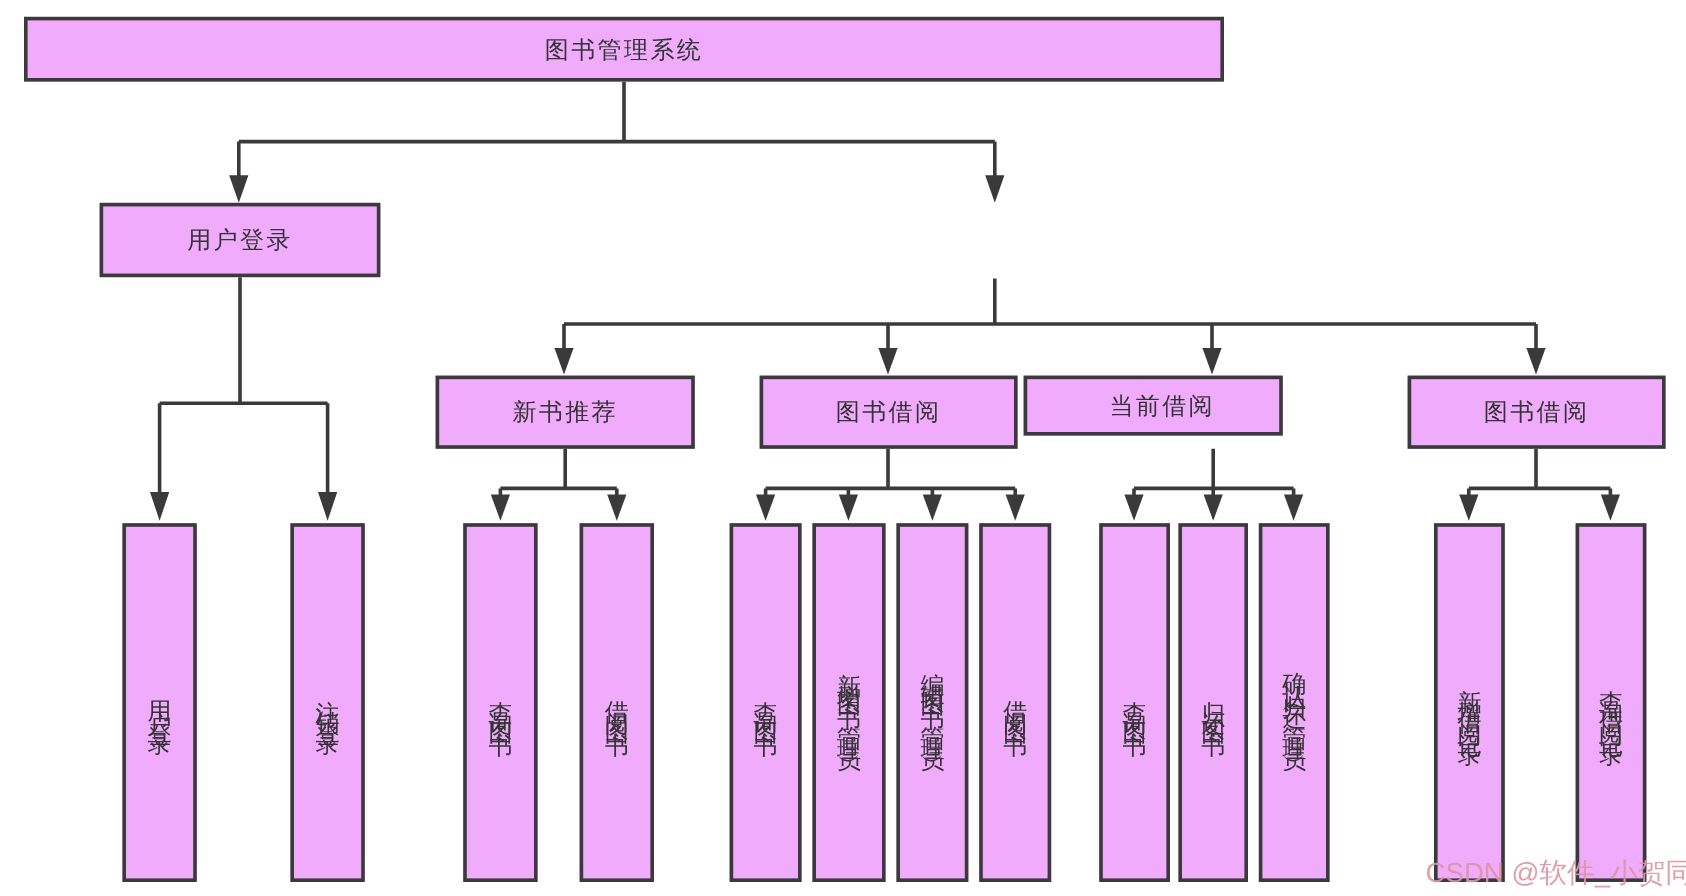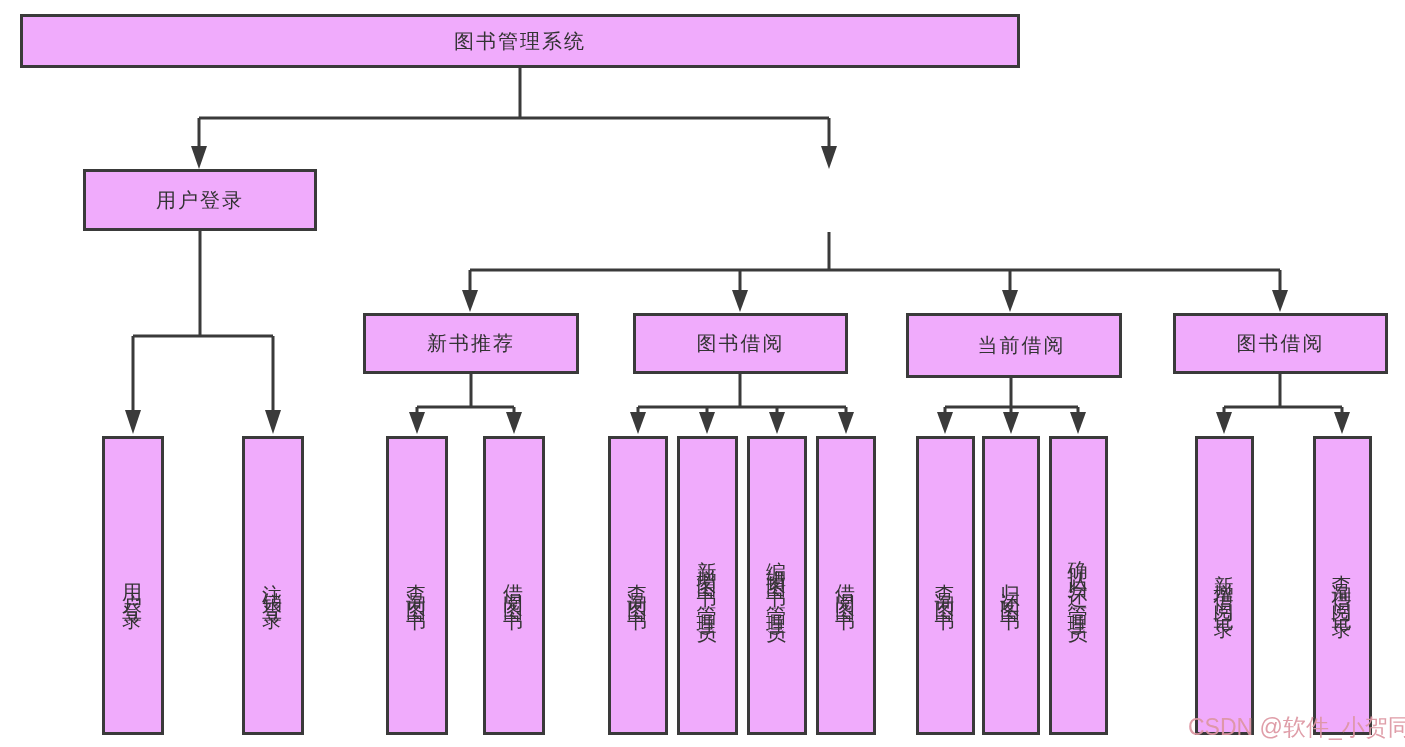--- a/index.html
+++ b/index.html
@@ -95,21 +95,21 @@
   <div class="node" style="left:83px;top:169px;width:234px;height:62px;">
     <span>用户登录</span>
   </div>
 
   <div class="node" style="left:363px;top:313px;width:216px;height:61px;">
     <span>新书推荐</span>
   </div>
   <div class="node" style="left:633px;top:313px;width:215px;height:61px;">
     <span>图书借阅</span>
   </div>
-  <div class="node" style="left:906px;top:313px;width:216px;height:65px;padding-left:15px;">
+  <div class="node" style="left:853px;top:313px;width:216px;height:50px;padding-left:15px;">
     <span>当前借阅</span>
   </div>
   <div class="node" style="left:1173px;top:313px;width:215px;height:61px;">
     <span>图书借阅</span>
   </div>
 
   <div class="node leaf" style="left:102px;top:436px;width:62px;height:299px;">
     <span>用户登录</span>
   </div>
   <div class="node leaf" style="left:242px;top:436px;width:62px;height:299px;">

